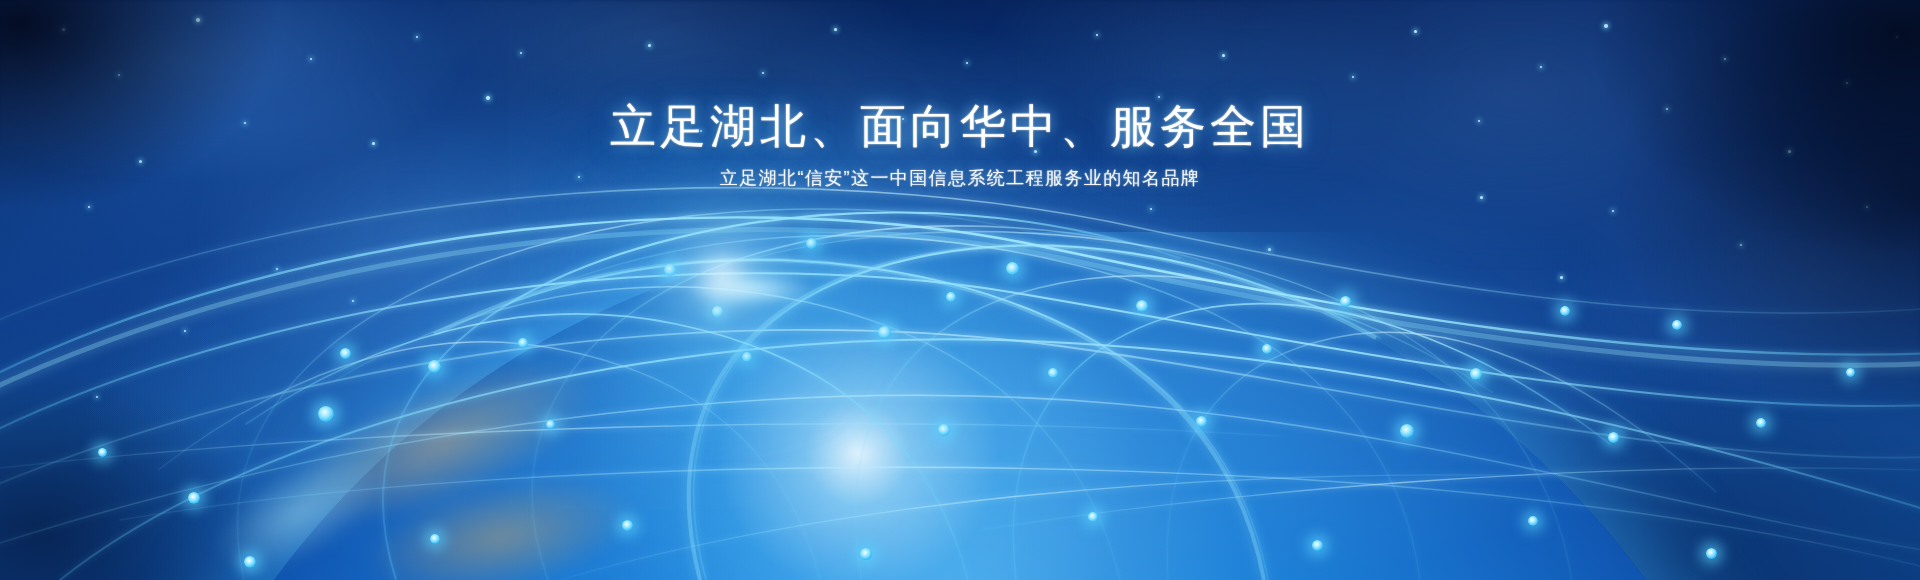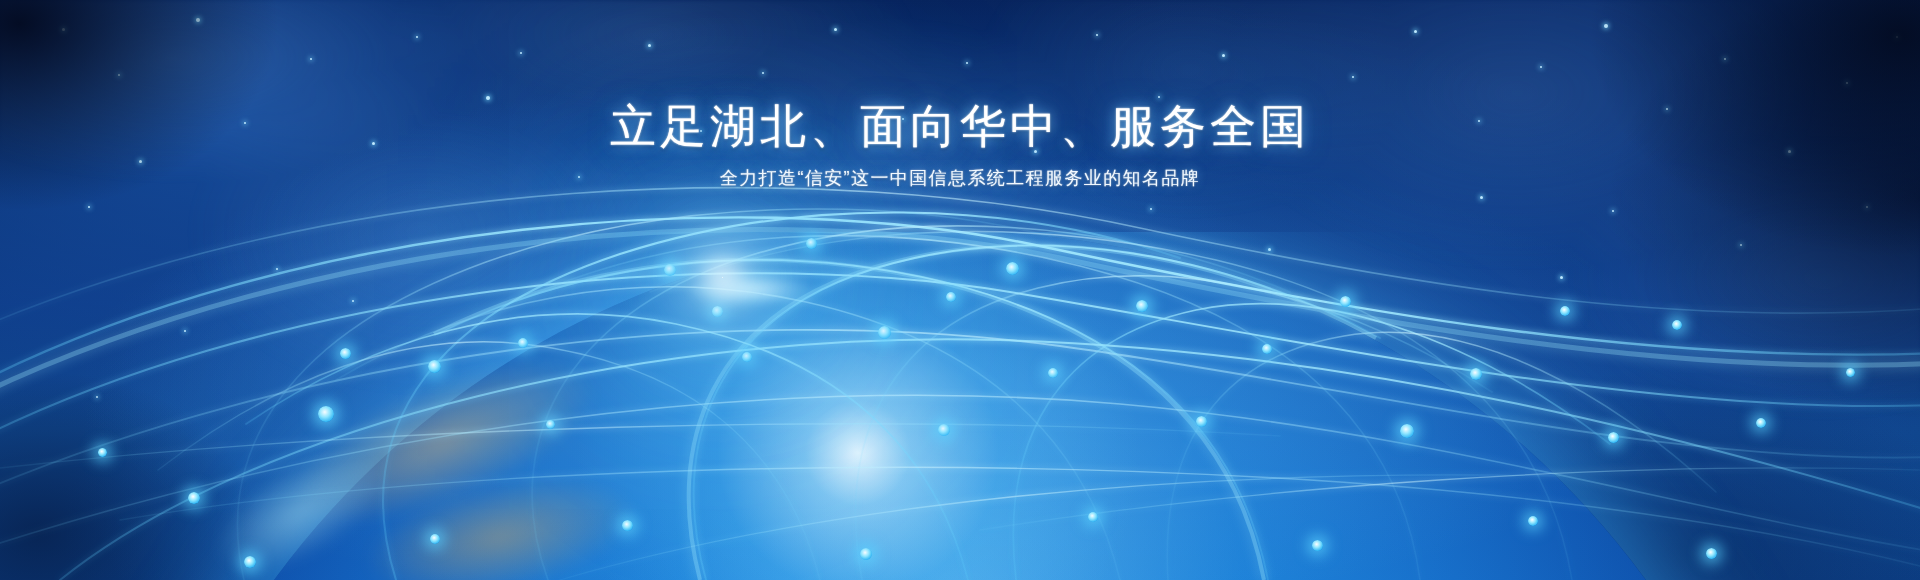--- a/index.html
+++ b/index.html
@@ -354,16 +354,16 @@
     <b style="left:98px;   top:448px; width:9px;  height:9px;"></b>
   </div>
 
   <div class="hotspot2"></div>
   <div class="hotspot"></div>
 
   <div class="bloom"></div>
 
   <div class="copy">
     <div class="headline">立足湖北、面向华中、服务全国</div>
-    <div class="subline">全力打造“信安”这一中国信息系统工程服务业的知名品牌</div>
+    <div class="subline">立足湖北“信安”这一中国信息系统工程服务业的知名品牌</div>
   </div>
 
 </div>
 
 </body></html>

